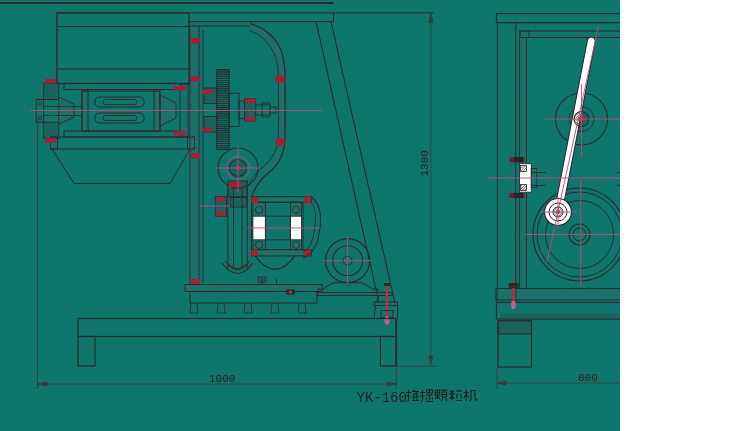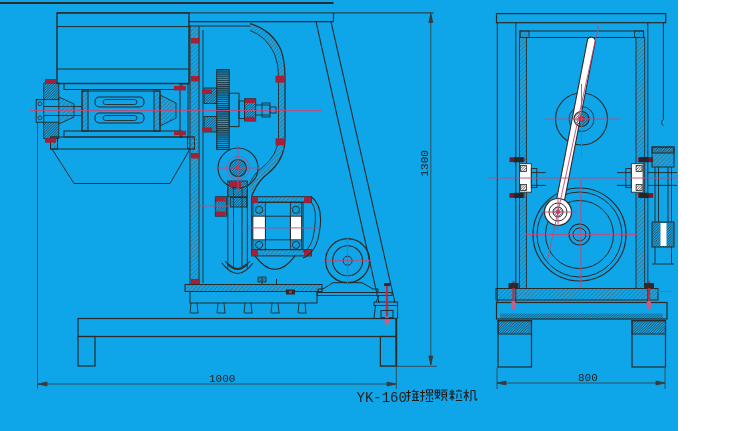--- a/index.html
+++ b/index.html
@@ -1,16 +1,16 @@
 <!DOCTYPE html>
 <html><head>
 <meta charset="utf-8">
 <style>
   html,body{margin:0;padding:0;background:#ffffff;}
-  #c{position:relative;opacity:0.999;transform:translateZ(0);width:678px;height:431px;background:#0ea5e9;overflow:hidden;
+  #c{position:relative;opacity:0.999;transform:translateZ(0);width:620px;height:431px;background:#0f766e;overflow:hidden;
      font-family:"Liberation Sans",sans-serif; -webkit-font-smoothing:antialiased;}
 </style>
 </head>
 <body>
 <div id="c">
 <svg width="730" height="431" viewBox="0 0 730 431" xmlns="http://www.w3.org/2000/svg">
 <defs>
   <pattern id="h45" width="4.2" height="4.2" patternUnits="userSpaceOnUse">
     <path d="M-1,5.2 L5.2,-1 M-1,1 L1,-1 M3.2,5.2 L5.2,3.2" stroke="#5a5a5a" stroke-width="0.7" fill="none"></path>
   </pattern>

